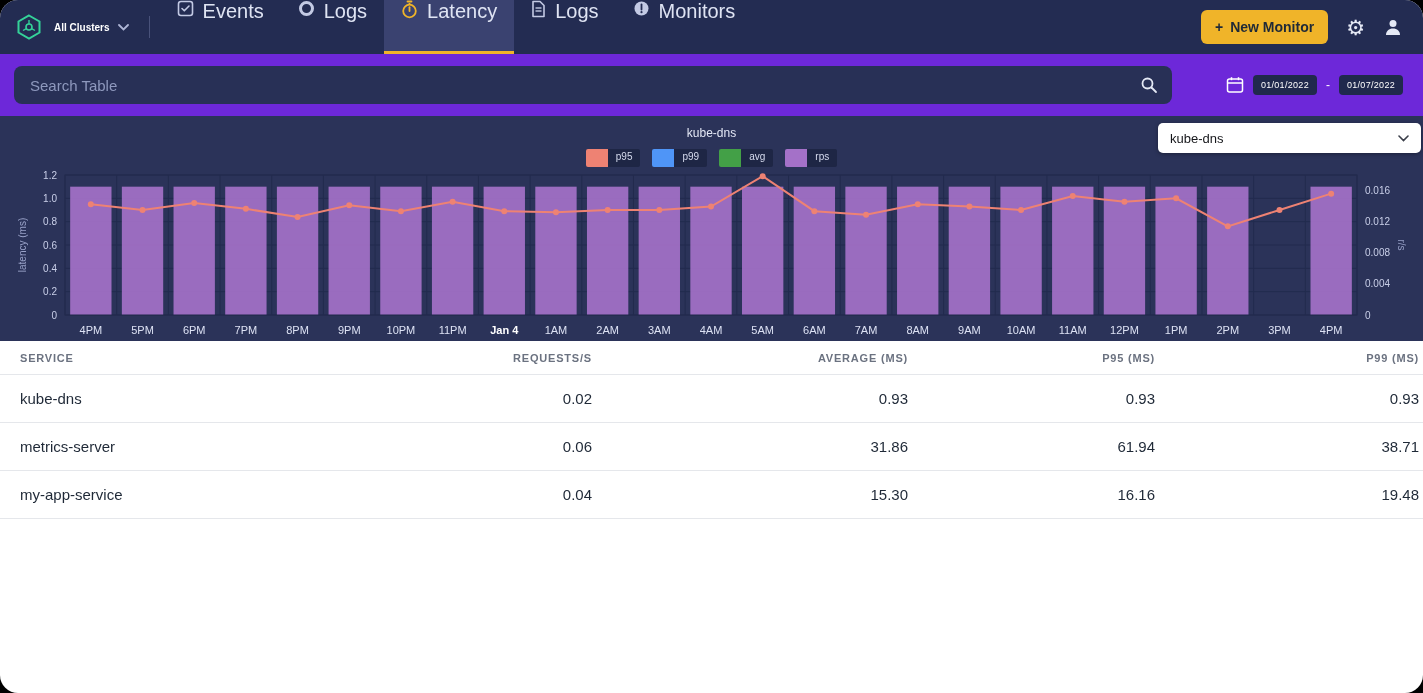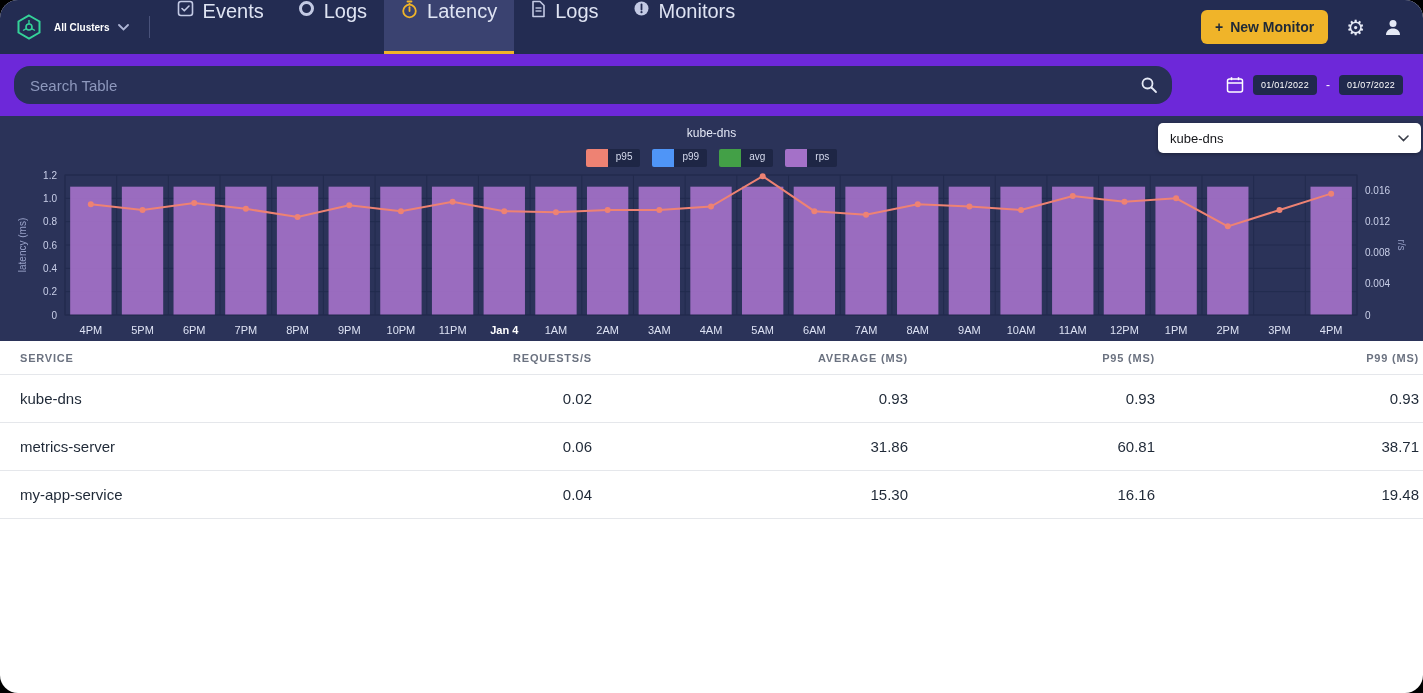--- a/index.html
+++ b/index.html
@@ -18,21 +18,21 @@
   .tab.active { background:var(--nav-active-bg,#3a4270); border-bottom:3px solid var(--accent-yellow,#f0b429); }
   .tab.active .icon { color:var(--accent-yellow,#f0b429); }
   .nav-right { display:flex; align-items:center; gap:18px; padding-right:20px; }
   .new-monitor { display:flex; align-items:center; gap:7px; background:var(--accent-yellow,#f0b429); color:#1f2937; border:none; border-radius:6px; font-family:inherit; font-size:14px; font-weight:bold; padding:9px 14px; cursor:pointer; }
   .gear { font-size:21px; color:#e5e9f5; cursor:pointer; line-height:1; }
   .user { display:flex; cursor:pointer; }
 
   
   .toolbar { height:62px; background:var(--toolbar-purple,#6d28d9); display:flex; align-items:center; padding:0 14px; box-sizing:border-box; }
   .search-wrap { position:relative; flex:1; margin-right:18px; }
-  .search-input { width:100%; height:38px; box-sizing:border-box; background:var(--input-bg,#283056); border:none; border-radius:16px; color:#e5e9f5; font-size:15px; padding:0 44px 0 16px; font-family:inherit; outline:none; }
+  .search-input { width:100%; height:38px; box-sizing:border-box; background:var(--input-bg,#283056); border:none; border-radius:8px; color:#e5e9f5; font-size:15px; padding:0 44px 0 16px; font-family:inherit; outline:none; }
   .search-input::placeholder { color:#8e98bd; }
   .search-icon { position:absolute; right:14px; top:10px; cursor:pointer; }
   .dates { display:flex; align-items:center; gap:9px; padding-right:6px;padding-left:36px; }
   .chip { background:var(--chip-bg,#20294d); color:#fff; font-size:9px; letter-spacing:.3px; padding:5px 8px; border-radius:4px; cursor:pointer; white-space:nowrap; }
   .date-dash { color:#fff; font-size:12px; }
 
   
   .chart-section { position:relative; background:var(--panel-bg,#2b3359); padding-top:10px; }
   .chart-title { text-align:center; color:#e3e7f5; font-size:12px; height:17px; }
   .legend { display:flex; justify-content:center; align-items:center; gap:12px; margin-top:7px; height:16px; }
@@ -338,21 +338,21 @@
       <div class="td cell-left">kube-dns</div>
       <div class="td cell-right">0.02</div>
       <div class="td cell-right">0.93</div>
       <div class="td cell-right">0.93</div>
       <div class="td cell-right last">0.93</div>
     </div>
     <div class="trow tbody-row">
       <div class="td cell-left">metrics-server</div>
       <div class="td cell-right">0.06</div>
       <div class="td cell-right">31.86</div>
-      <div class="td cell-right">60.81</div>
+      <div class="td cell-right">61.94</div>
       <div class="td cell-right last">38.71</div>
     </div>
     <div class="trow tbody-row">
       <div class="td cell-left">my-app-service</div>
       <div class="td cell-right">0.04</div>
       <div class="td cell-right">15.30</div>
       <div class="td cell-right">16.16</div>
       <div class="td cell-right last">19.48</div>
     </div>
   </section>

